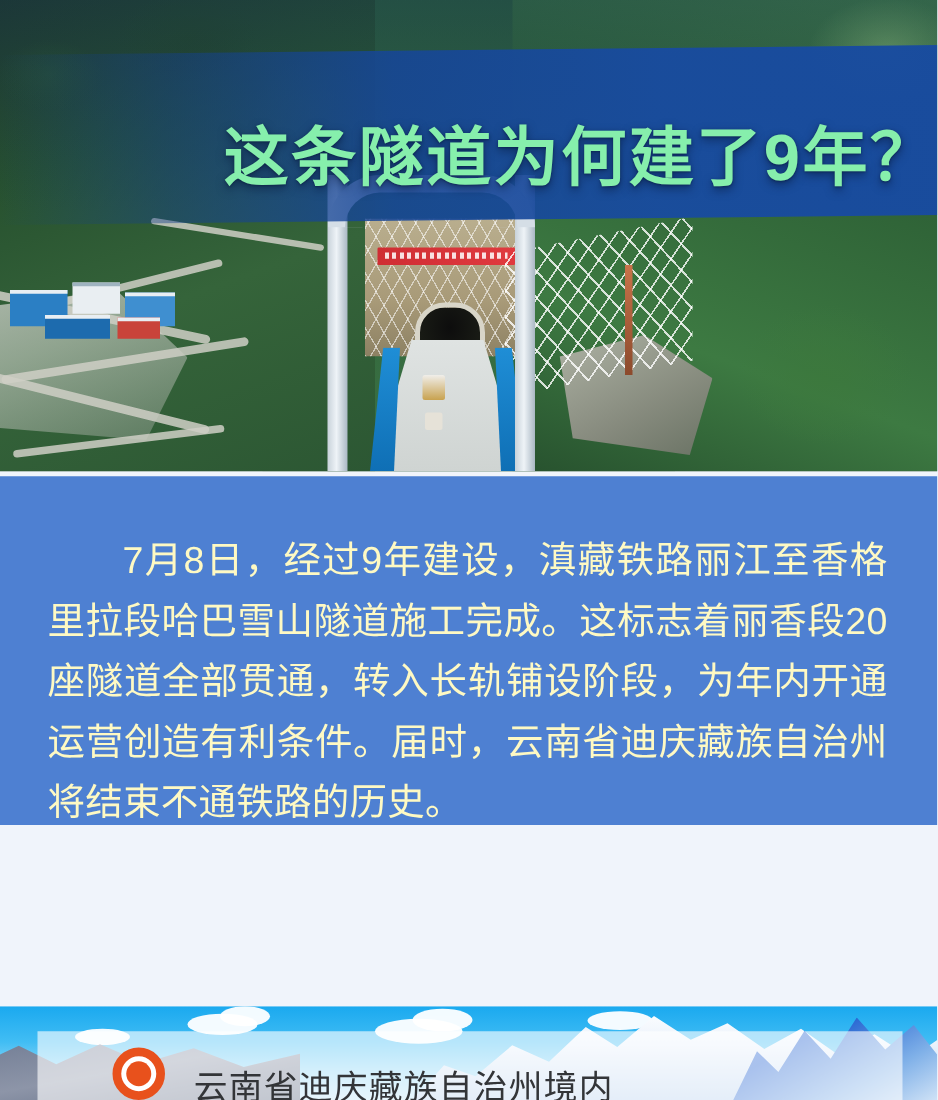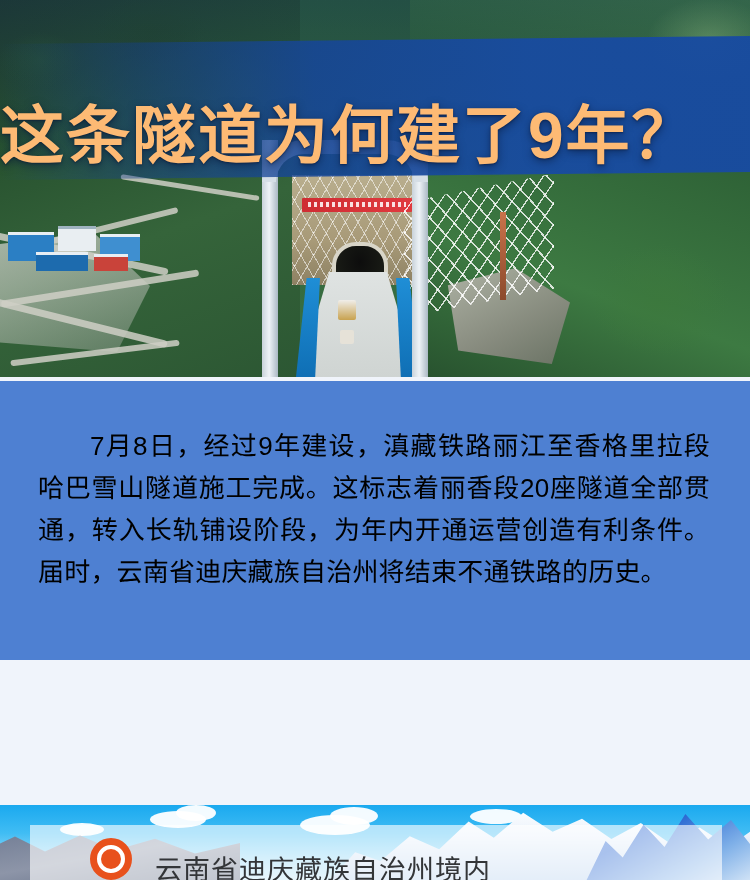--- a/index.html
+++ b/index.html
@@ -103,29 +103,29 @@
     background:#e6e2d8;border-radius:2px;}
 
   
   .hero-band{position:absolute;left:0;top:40px;width:750px;height:136px;
     background:linear-gradient(90deg,rgba(20,63,140,0) 0%,rgba(20,63,140,.45) 18%,
       rgba(22,70,152,.88) 42%,rgba(24,75,160,.95) 70%,rgba(24,75,160,.97) 100%);
     transform:skewY(-.6deg);}
   .hero-veil{position:absolute;left:0;top:0;width:750px;height:377px;
     background:linear-gradient(180deg,rgba(18,48,105,.25) 0%,rgba(18,48,105,0) 45%);}
 
-  .hero-title{position:absolute;left:0;top:84px;width:750px;text-align:left;
-    color:#fdba74;font-size:64px;font-weight:bold;letter-spacing:2px;
+  .hero-title{position:absolute;left:0;top:84px;width:750px;text-align:right;
+    color:#86efac;font-size:52px;font-weight:bold;letter-spacing:2px;
     text-shadow:0 3px 8px rgba(8,24,56,.55),0 1px 2px rgba(8,24,56,.6);
     white-space:nowrap;}
 
   
   .intro{position:absolute;left:0;top:381px;width:750px;height:279px;
     background:#4e80d2;box-sizing:border-box;padding:44px 40px 0 38px;}
-  .intro-text{color:#000000;font-size:26px;line-height:1.62;
+  .intro-text{color:#fef9c3;font-size:30px;line-height:1.62;
     text-indent:2em;text-align:justify;letter-spacing:.2px;}
 
   
   .section-wrap{position:absolute;left:0;top:660px;width:750px;height:145px;
     background:#f0f4fb;}
   .accent-bar{position:absolute;left:0;top:25px;width:12px;height:98px;
     background:#4a82d0;}
   .section-title{position:absolute;left:36px;top:52px;
     color:#2f3134;font-size:28px;font-weight:bold;letter-spacing:1px;}
 

